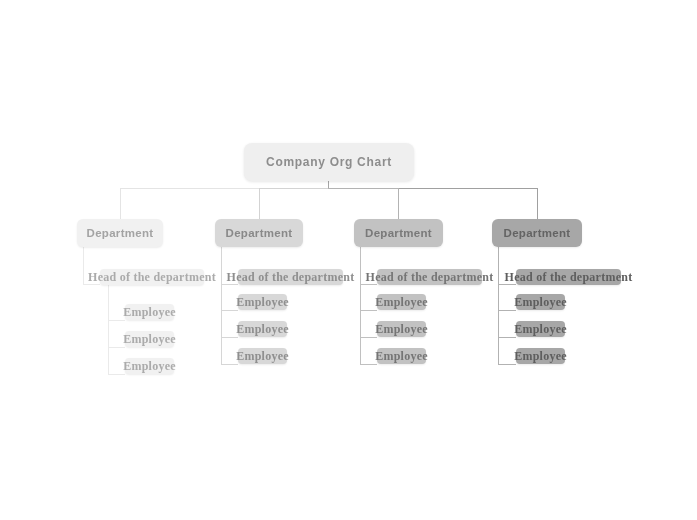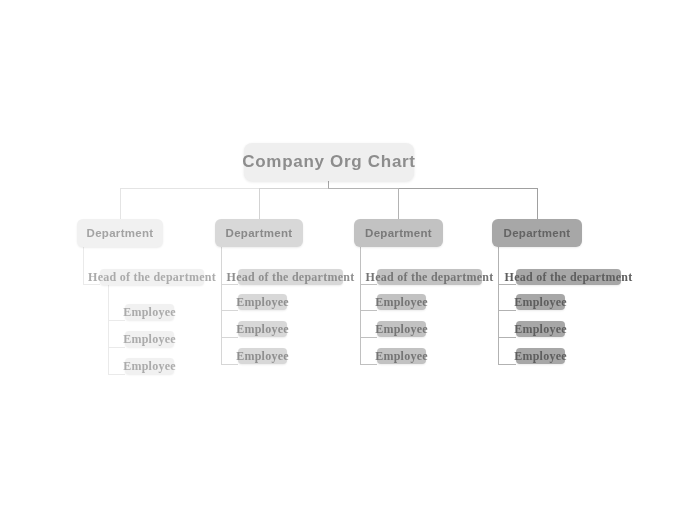--- a/index.html
+++ b/index.html
@@ -7,21 +7,21 @@
     position:relative;width:697px;height:520px;background:#ffffff;overflow:hidden;
     font-family:"Liberation Sans","DejaVu Sans",sans-serif;
   }
   .node{
     position:absolute;display:flex;align-items:center;justify-content:center;
     box-sizing:border-box;white-space:nowrap;cursor:default;
     box-shadow:0 1px 2px rgba(0,0,0,0.08);
   }
   .root-node{
     width:170px;height:38px;border-radius:8px;
-    font-size:17px;font-weight:bold;letter-spacing:0.7px;
+    font-size:12px;font-weight:bold;letter-spacing:0.7px;
     box-shadow:0 1px 3px rgba(0,0,0,0.10);
   }
   .dept-node{
     width:88px;height:28px;border-radius:6px;
     font-size:11.5px;font-weight:bold;letter-spacing:0.3px;
   }
   .leaf-node{
     height:16px;border-radius:4px;
     font-size:12px;font-weight:600;letter-spacing:0.25px;font-family:Liberation Serif, serif;
   }

